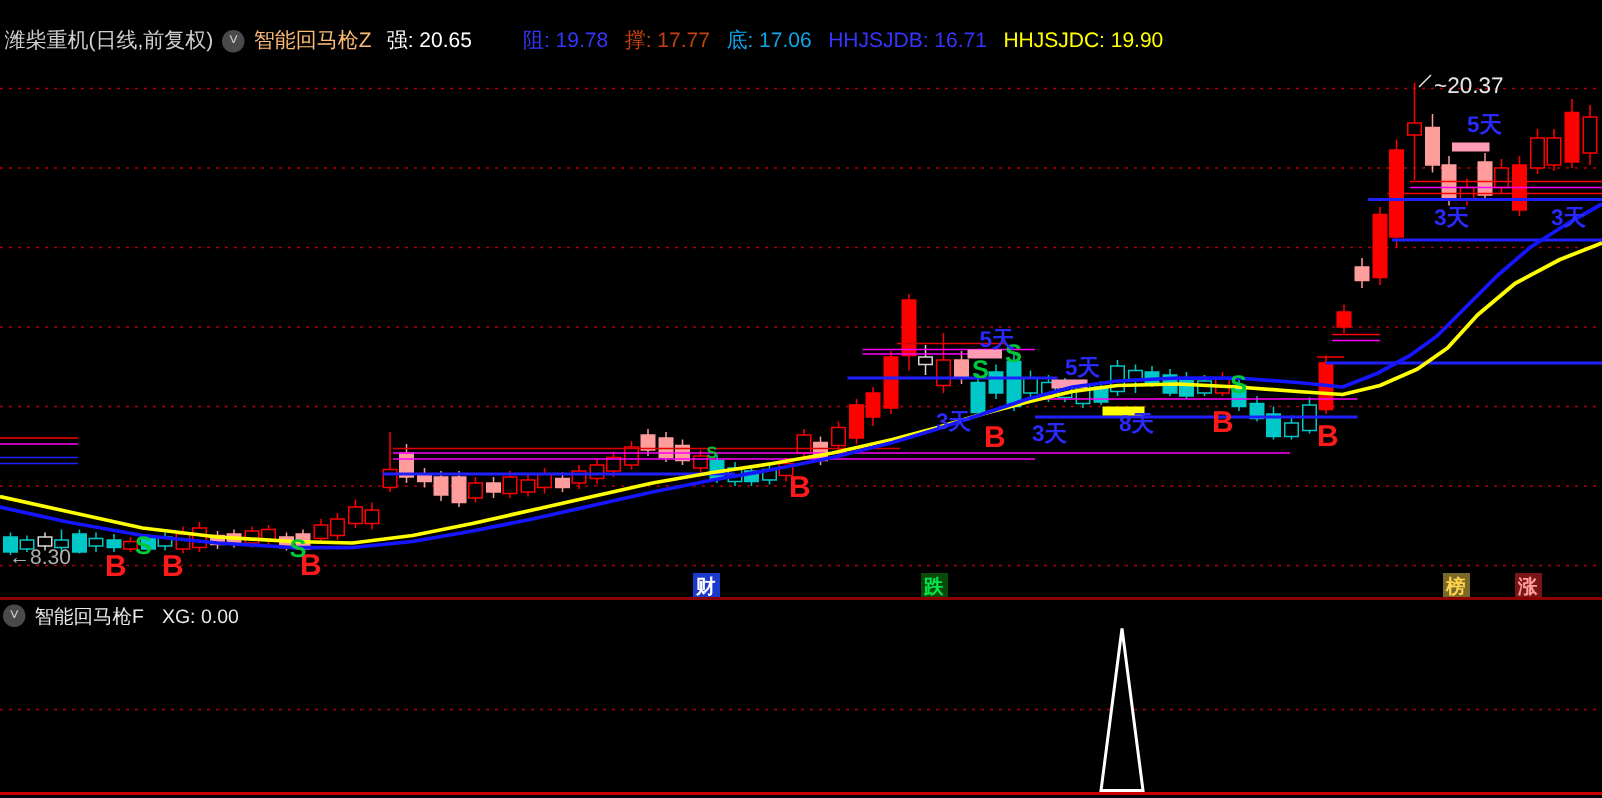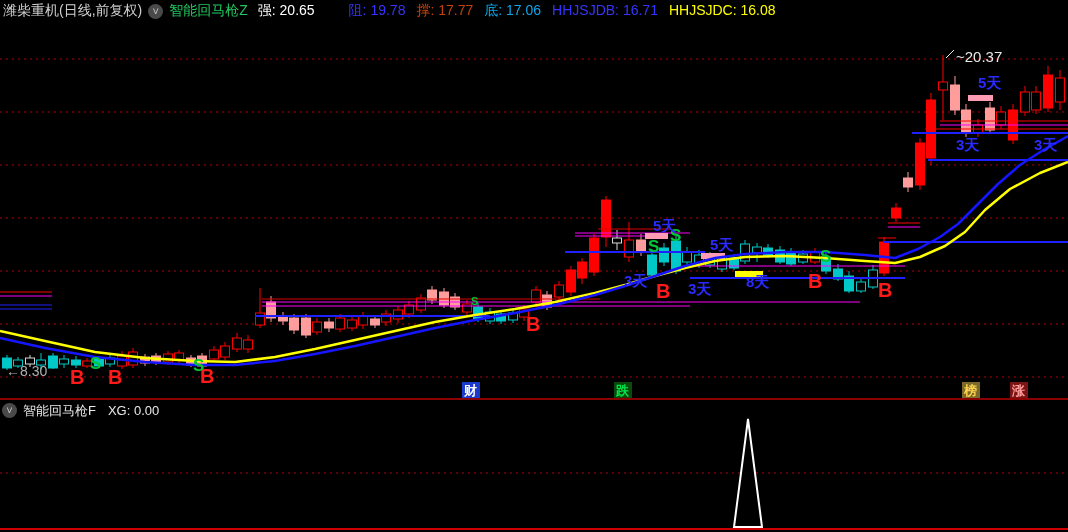--- a/index.html
+++ b/index.html
@@ -1,41 +1,41 @@
 <!DOCTYPE html>
 <html><head>
 <meta charset="utf-8">
 <style>
   html,body{margin:0;padding:0;background:#000;}
   body{width:1068px;height:532px;position:relative;overflow:hidden;
        font-family:"Liberation Sans",sans-serif;}
-  #top-header{position:absolute;left:0;top:0;width:1068px;height:22px;
+  #top-header{position:absolute;left:0;top:16px;width:1068px;height:22px;
       display:flex;align-items:center;font-size:14px;white-space:nowrap;}
   #top-header .t{margin-left:3px;color:#d0d0d0;}
   .circ-icon{width:15px;height:15px;border-radius:50%;background:#4a4a4a;
       display:inline-flex;align-items:center;justify-content:center;
       color:#c8c8c8;font-size:11px;line-height:1;margin:0 6px;flex:0 0 auto;}
-  #top-header .nm{color:#22c55e;margin-right:10px;}
+  #top-header .nm{color:#fdba74;margin-right:10px;}
   #header-fields span{margin-right:11px;}
   #main-chart,#sub-chart{position:absolute;left:0;display:block;}
   #main-chart{top:22px;}
   #sub-chart{top:398px;}
   #sub-header{position:absolute;left:0;top:401px;width:1068px;height:19px;
       display:flex;align-items:center;font-size:13px;color:#e8e8e8;}
   #sub-header .circ-icon{margin:0 6px 0 2px;}
   #sub-header .xg{margin-left:12px;text-align:right;}
 </style>
 </head>
 <body>
 
 <div id="top-header">
   <span class="t">潍柴重机(日线,前复权)</span>
   <span class="circ-icon">˅</span>
   <span class="nm">智能回马枪Z</span>
-  <span id="header-fields"><span style="color: rgb(255, 255, 255);">强: 20.65</span><span style="color: rgb(53, 53, 255); padding-left: 23px;">阻: 19.78</span><span style="color: #c2410c;">撑: 17.77</span><span style="color: #0ea5e9;">底: 17.06</span><span style="color: rgb(53, 53, 255); margin-top: 40px;">HHJSJDB: 16.71</span><span style="color: rgb(255, 255, 0);">HHJSJDC: 16.08</span></span>
+  <span id="header-fields"><span style="color: rgb(255, 255, 255);">强: 20.65</span><span style="color: rgb(53, 53, 255); padding-left: 23px;">阻: 19.78</span><span style="color: #c2410c;">撑: 17.77</span><span style="color: #0ea5e9;">底: 17.06</span><span style="color: rgb(53, 53, 255); margin-top: 40px;">HHJSJDB: 16.71</span><span style="color: rgb(255, 255, 0);">HHJSJDC: 19.90</span></span>
 </div>
 
 <svg id="main-chart" width="1068" height="376" viewBox="0 22 1068 376">
     <line x1="0" y1="59" x2="1068" y2="59" stroke="#b40000" stroke-width="1" stroke-dasharray="2 4"></line>
     <line x1="0" y1="112" x2="1068" y2="112" stroke="#b40000" stroke-width="1" stroke-dasharray="2 4"></line>
     <line x1="0" y1="165" x2="1068" y2="165" stroke="#b40000" stroke-width="1" stroke-dasharray="2 4"></line>
     <line x1="0" y1="218" x2="1068" y2="218" stroke="#b40000" stroke-width="1" stroke-dasharray="2 4"></line>
     <line x1="0" y1="271" x2="1068" y2="271" stroke="#b40000" stroke-width="1" stroke-dasharray="2 4"></line>
     <line x1="0" y1="324" x2="1068" y2="324" stroke="#b40000" stroke-width="1" stroke-dasharray="2 4"></line>
     <line x1="0" y1="377" x2="1068" y2="377" stroke="#b40000" stroke-width="1" stroke-dasharray="2 4"></line>

